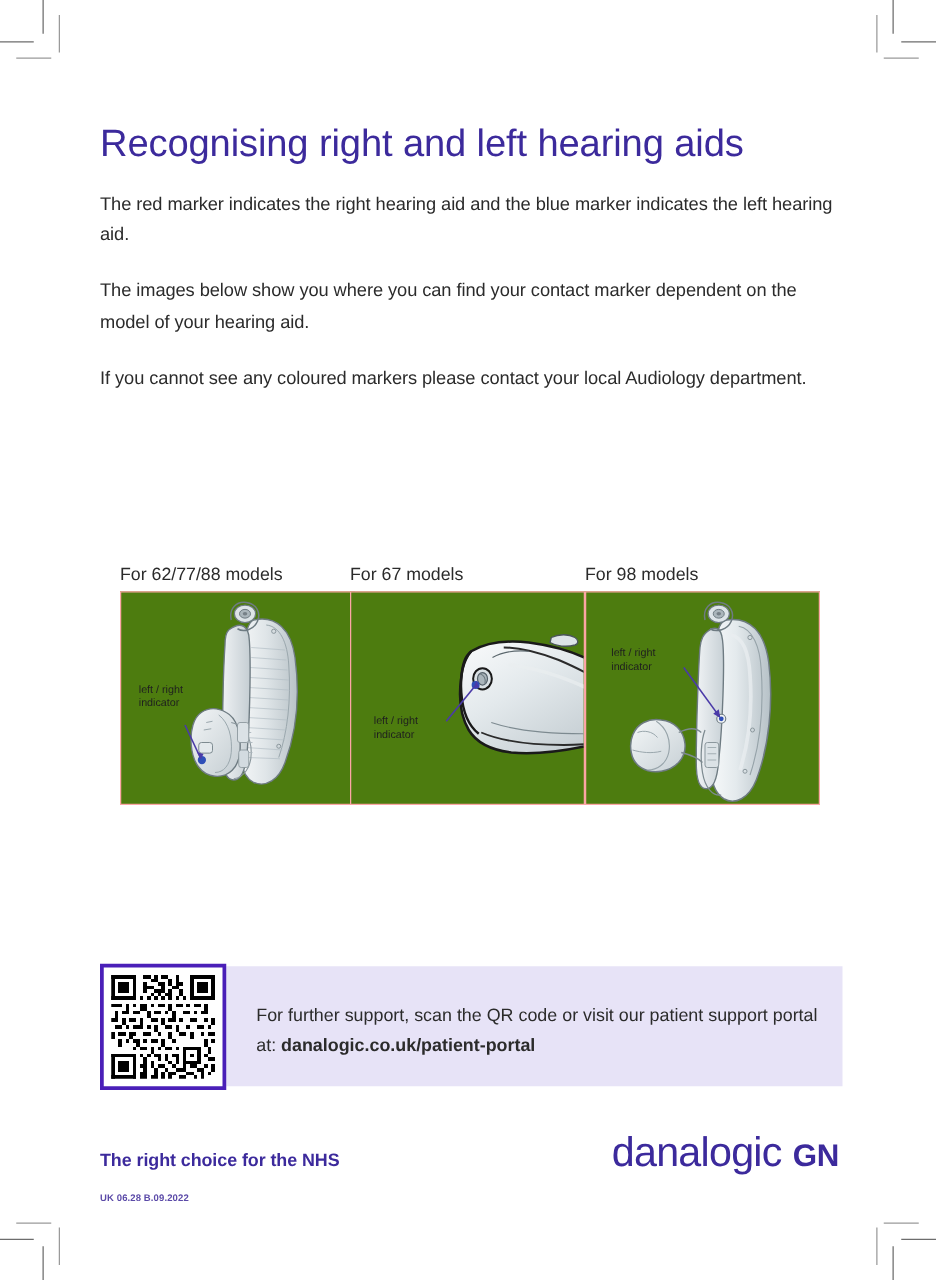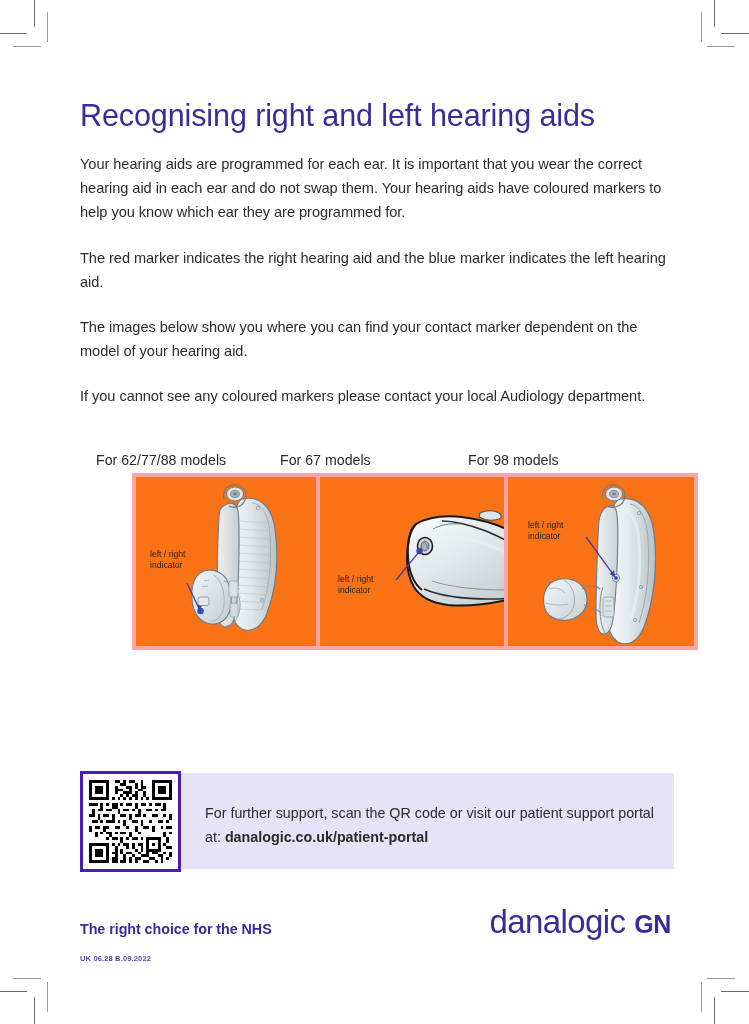--- a/index.html
+++ b/index.html
@@ -77,24 +77,23 @@
     font-size: 14.2px;
     line-height: 18px;
     color: #2b2b2b;
     height: 22px;
     white-space: nowrap;
   }
   .panel-frame {
     position: relative;
     width: 186px;
     height: 169px;
-    border: 4px solid #fca5a5;
-    background: #f97316;
+    border: 1px solid #fca5a5;
+    background: #4d7c0f;
     overflow: hidden;
-    margin-left: 36px;
   }
   .panel-frame svg { display: block; }
 
   .ind-label {
     position: absolute;
     font-size: 8.6px;
     line-height: 11.2px;
     color: #1f1f1f;
     white-space: nowrap;
   }
@@ -197,21 +196,20 @@
 <div class="crop v" style="left:714px; top:997px; height:27px;"></div>
 <div class="crop h" style="left:721px; top:991px; width:28px;"></div>
 <div class="crop v light" style="left:701px; top:982px; height:30px;"></div>
 <div class="crop h light" style="left:707px; top:978px; width:28px;"></div>
 
 <div class="page">
 
   <h1 class="title">Recognising right and left hearing aids</h1>
 
   <div class="body-block">
-    <p class="para">Your hearing aids are programmed for each ear. It is important that you wear the correct hearing aid in each ear and do not swap them. Your hearing aids have coloured markers to help you know which ear they are programmed for.</p>
     <p class="para">The red marker indicates the right hearing aid and the blue marker indicates the left hearing aid.</p>
     <p class="para">The images below show you where you can find your contact marker dependent on the model of your hearing aid.</p>
     <p class="para">If you cannot see any coloured markers please contact your local Audiology department.</p>
   </div>
 
   <div class="panels">
 
     <div class="panel panel-1">
       <div class="panel-caption">For 62/77/88 models</div>
       <div class="panel-frame">

